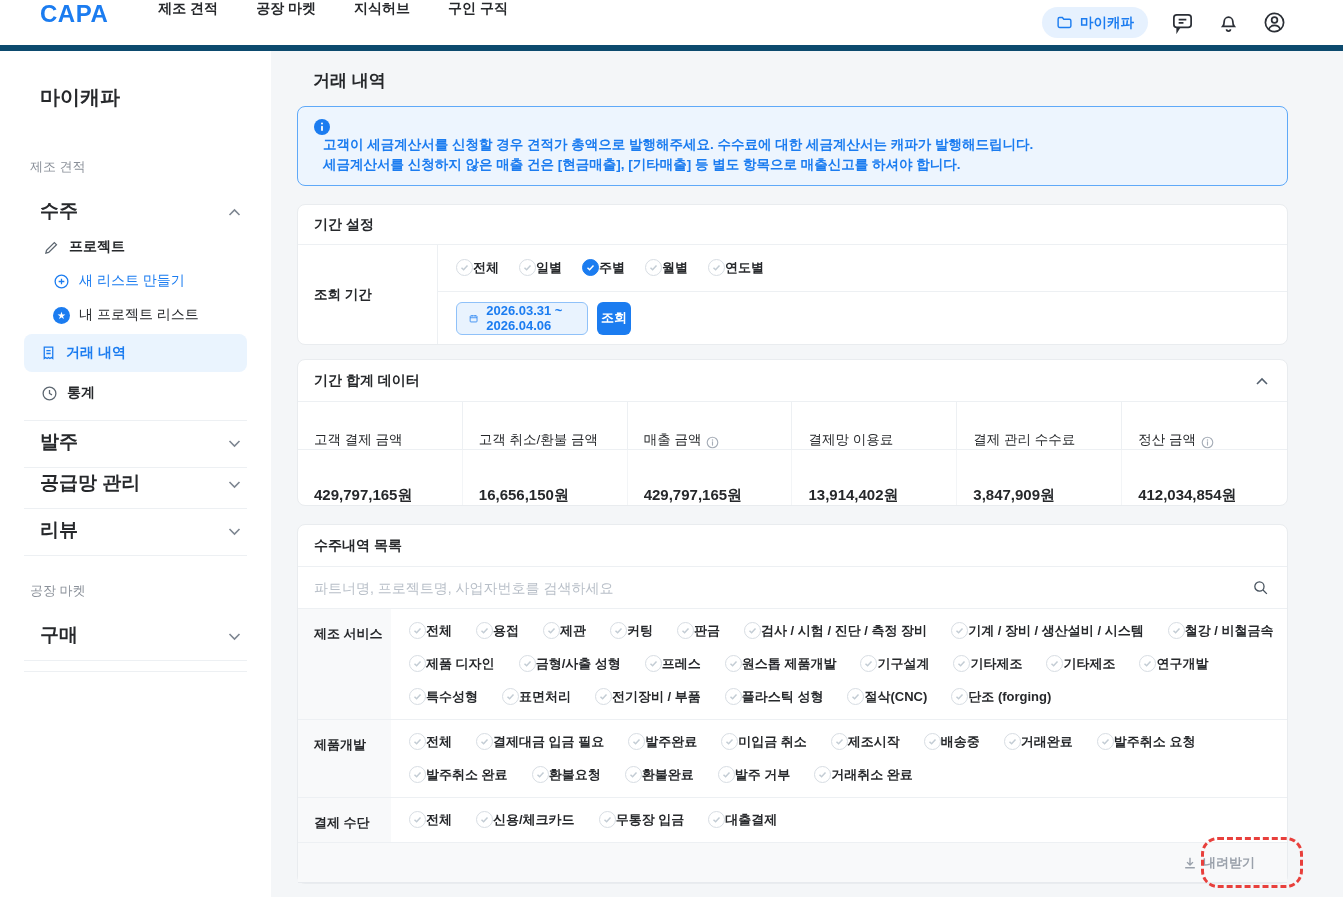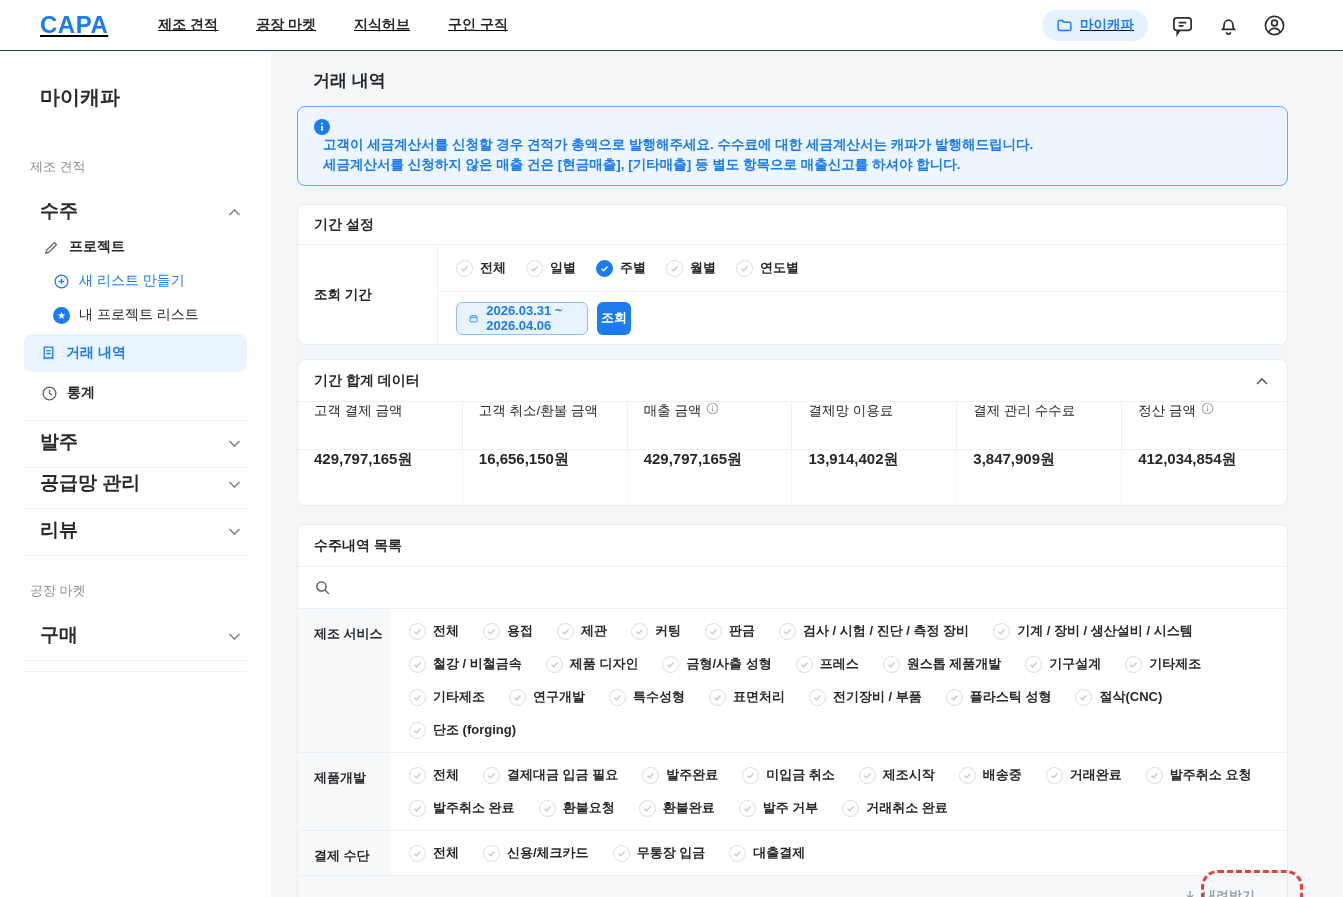--- a/index.html
+++ b/index.html
@@ -5,21 +5,21 @@
   :root{
     --accent:#1b7cf0; --accent-bg:#e9f3fe; --red:#e8403c;
     --text:#26282b; --gray:#8a9099; --line:#edf0f3; --cell:#f8f9fa;
   }
   *{box-sizing:border-box;margin:0;padding:0;font-family:"Liberation Sans",sans-serif;}
   body{background:#dfe3e8;}
   .page{position:relative;width:1343px;height:897px;background:#f4f6f8;overflow:hidden;}
 
   
   .hdr{position:absolute;top:0;left:0;width:100%;height:51px;background:#fff;
-       border-bottom:1px solid #0c4a6e;display:flex;align-items:center;z-index:6;text-decoration:underline;}
+       border-bottom:6px solid #0c4a6e;display:flex;z-index:6;}
   .logo{margin-left:40px;font-size:24px;font-weight:800;letter-spacing:.5px;color:var(--accent);}
   .nav{display:flex;gap:38px;margin-left:50px;}
   .nav a{font-size:14px;font-weight:600;color:var(--text);text-decoration:none;cursor:pointer;}
   .hdr-right{margin-left:auto;display:flex;align-items:center;gap:23px;margin-right:57px;}
   .mycapa{display:flex;align-items:center;gap:7px;height:31px;padding:0 14px;border-radius:16px;
           background:#e6f1fe;color:var(--accent);font-size:13.5px;font-weight:700;cursor:pointer;}
   .hicon{width:23px;height:23px;color:#2b2f36;display:flex;align-items:center;cursor:pointer;}
   .hicon svg{width:100%;height:100%;}
 
   
@@ -58,36 +58,36 @@
         font-size:14px;font-weight:700;color:var(--text);}
   .card-h .chev{color:#54606e;cursor:pointer;}
 
   
   .ps-body{display:flex;}
   .ps-label{width:140px;border-right:1px solid var(--line);display:flex;align-items:center;
         padding-left:16px;font-size:13.5px;font-weight:600;color:var(--text);}
   .ps-right{flex:1;}
   .opt-row{display:flex;align-items:center;gap:20px;height:47px;padding-left:18px;
         border-bottom:1px solid var(--line);flex-wrap:wrap;}
-  .opt{display:inline-flex;align-items:center;gap:7px;cursor:pointer;}
+  .opt{display:inline-flex;align-items:flex-start;cursor:pointer;}
   .circ{width:17px;height:17px;border-radius:50%;border:1.5px solid #d7dde3;color:#c3ccd4;
         display:flex;align-items:center;justify-content:center;flex:0 0 auto;background:#fff;}
   .circ svg{width:9px;height:9px;}
   .opt.on .circ{background:var(--accent);border-color:var(--accent);color:#fff;}
   .opt .lbl{font-size:13px;font-weight:600;color:var(--text);white-space:nowrap;}
   .date-row{display:flex;align-items:center;height:52px;padding-left:18px;}
   .datebox{display:flex;align-items:center;gap:8px;height:33px;width:132px;padding:0 12px;
         border:1px solid #8fc1f9;border-radius:6px;background:var(--accent-bg);
         color:var(--accent);font-size:13px;font-weight:600;cursor:pointer;}
   .btn-search{margin-left:9px;width:34px;height:33px;border:none;border-radius:6px;
         background:var(--accent);color:#fff;font-size:13px;font-weight:700;cursor:pointer;}
 
   
   .sum-row{display:flex;}
-  .sum-row > div{width:16.6667%;padding-left:16px;display:flex;align-items:flex-start;gap:5px;}
+  .sum-row > div{width:16.6667%;padding-left:16px;display:flex;align-items:flex-end;gap:5px;}
   .sum-hrow{height:48px;border-bottom:1px solid var(--line);}
   .sum-hrow > div{border-right:1px solid var(--line);font-size:13.5px;color:var(--text);}
   .sum-hrow > div:last-child{border-right:none;}
   .sum-vrow{height:55px;}
   .sum-vrow > div{border-right:1px solid #f3f5f7;font-size:15px;font-weight:600;color:var(--text);}
   .sum-vrow > div:last-child{border-right:none;}
   .info-o{width:13px;height:13px;color:#a7aeb8;flex:0 0 auto;}
 
   
   .search-row{display:flex;align-items:center;height:42px;border-bottom:1px solid var(--line);padding:0 18px 0 16px;}
@@ -393,20 +393,21 @@
           <div>412,034,854원</div>
         </div>
     </div>
 
     <div class="card" style="position:relative;">
       <div class="card-h" style="height:42px;">
           <span>수주내역 목록</span>
         </div>
 
       <div class="search-row">
+        <input placeholder="파트너명, 프로젝트명, 사업자번호를 검색하세요" style="">
         <svg class="sic" viewBox="0 0 24 24" fill="none" stroke="currentColor" stroke-width="1.8">
             <circle cx="10.5" cy="10.5" r="6.5"></circle>
             <path d="M15.5 15.5 21 21"></path>
           </svg>
       </div>
 
       <div class="f-row">
         <div class="f-label">제조 서비스</div>
         <div class="f-opts">
 

